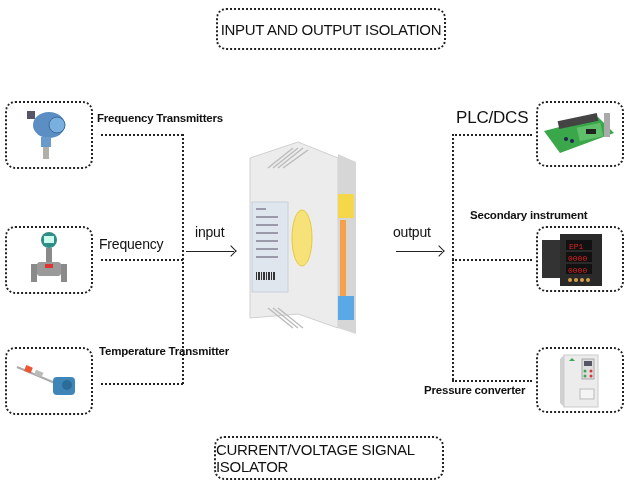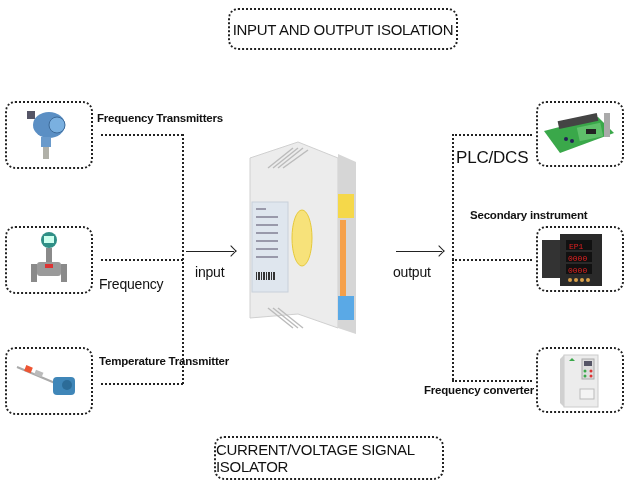--- a/index.html
+++ b/index.html
@@ -3,32 +3,32 @@
 <meta charset="utf-8">
 <style>
   html, body { margin:0; padding:0; background:#ffffff; }
   body { width:630px; height:488px; position:relative; overflow:hidden;
          font-family:"Liberation Sans", sans-serif; color:#111; }
   .abs { position:absolute; }
   .dotbox { position:absolute; border:2px dotted #222; border-radius:10px; box-sizing:border-box; }
   .title-box { display:flex; align-items:center; justify-content:center;
                font-family:"Liberation Sans", sans-serif; font-size:15px; letter-spacing:-0.3px; }
   .lbl { position:absolute; white-space:nowrap; font-size:11.5px; font-weight:bold; letter-spacing:-0.2px; }
-  .lbl-big { font-size:14px; font-weight:normal;margin-top:40px; }
+  .lbl-big { font-size:14px; font-weight:normal; }
   .dl-h { position:absolute; border-top:2px dotted #222; height:0; }
   .dl-v { position:absolute; border-left:2px dotted #222; width:0; }
   .arrow { position:absolute; height:0; border-top:1.5px solid #222; }
   .arrow::after { content:""; position:absolute; right:-1px; top:-5px; width:7px; height:7px;
                   border-right:1.5px solid #222; border-top:1.5px solid #222; transform:rotate(45deg); }
   .devbox svg { position:absolute; left:0; top:0; }
 </style>
 </head>
 <body>
 
-<div class="dotbox title-box" style="left:216px; top:8px; width:230px; height:42px;margin-left:12px;">
+<div class="dotbox title-box" style="left:216px; top:8px; width:230px; height:42px;">
   <span>INPUT AND OUTPUT ISOLATION</span>
 </div>
 
 <div class="dotbox title-box" style="left:214px; top:436px; width:230px; height:44px;">
   <span>CURRENT/VOLTAGE SIGNAL ISOLATOR</span>
 </div>
 
 <div class="dotbox devbox" style="left:5px; top:101px; width:88px; height:68px;">
   <svg width="84" height="64" viewBox="0 0 84 64">
     <rect x="20" y="8" width="8" height="8" fill="#556"></rect>
@@ -55,21 +55,21 @@
 
 <div class="dotbox devbox" style="left:5px; top:347px; width:88px; height:68px;">
   <svg width="84" height="64" viewBox="0 0 84 64">
     <line x1="10" y1="18" x2="48" y2="34" stroke="#aaa" stroke-width="2"></line>
     <rect x="18" y="17" width="7" height="6" fill="#e53" transform="rotate(22 21 20)"></rect>
     <rect x="28" y="22" width="8" height="5" fill="#bbb" transform="rotate(22 32 24)"></rect>
     <rect x="46" y="28" width="22" height="18" rx="4" fill="#3f86b8"></rect>
     <circle cx="60" cy="36" r="5" fill="#2c6c98"></circle>
   </svg>
 </div>
-<div class="lbl" style="left:99px; top:355px;">Temperature Transmitter</div>
+<div class="lbl" style="left:99px; top:345px;">Temperature Transmitter</div>
 
 <div class="dl-h" style="left:101px; top:134px; width:82px;"></div>
 <div class="dl-v" style="left:182px; top:134px; height:250px;"></div>
 <div class="dl-h" style="left:101px; top:259px; width:82px;"></div>
 <div class="dl-h" style="left:101px; top:383px; width:82px;"></div>
 
 <div class="lbl lbl-big" style="left:195px; top:224px;">input</div>
 <div class="arrow" style="left:186px; top:251px; width:48px;"></div>
 
 <svg class="abs" style="left:238px; top:138px;" width="130" height="200" viewBox="0 0 130 200">
@@ -158,13 +158,13 @@
     <polygon points="31,12 34,9 37,12" fill="#3aa84a"></polygon>
     <rect x="44" y="10" width="12" height="20" fill="#ddd" stroke="#aaa"></rect>
     <rect x="46" y="12" width="8" height="5" fill="#556"></rect>
     <circle cx="47" cy="22" r="1.5" fill="#3aa84a"></circle>
       <circle cx="53" cy="22" r="1.5" fill="#d33"></circle>
     <circle cx="47" cy="27" r="1.5" fill="#3aa84a"></circle>
       <circle cx="53" cy="27" r="1.5" fill="#d33"></circle>
     <rect x="42" y="40" width="14" height="10" fill="#f4f4f4" stroke="#bbb"></rect>
   </svg>
 </div>
-<div class="lbl" style="left:424px; top:384px;">Frequency converter</div>
+<div class="lbl" style="left:424px; top:384px;">Pressure converter</div>
 
 </body></html>

